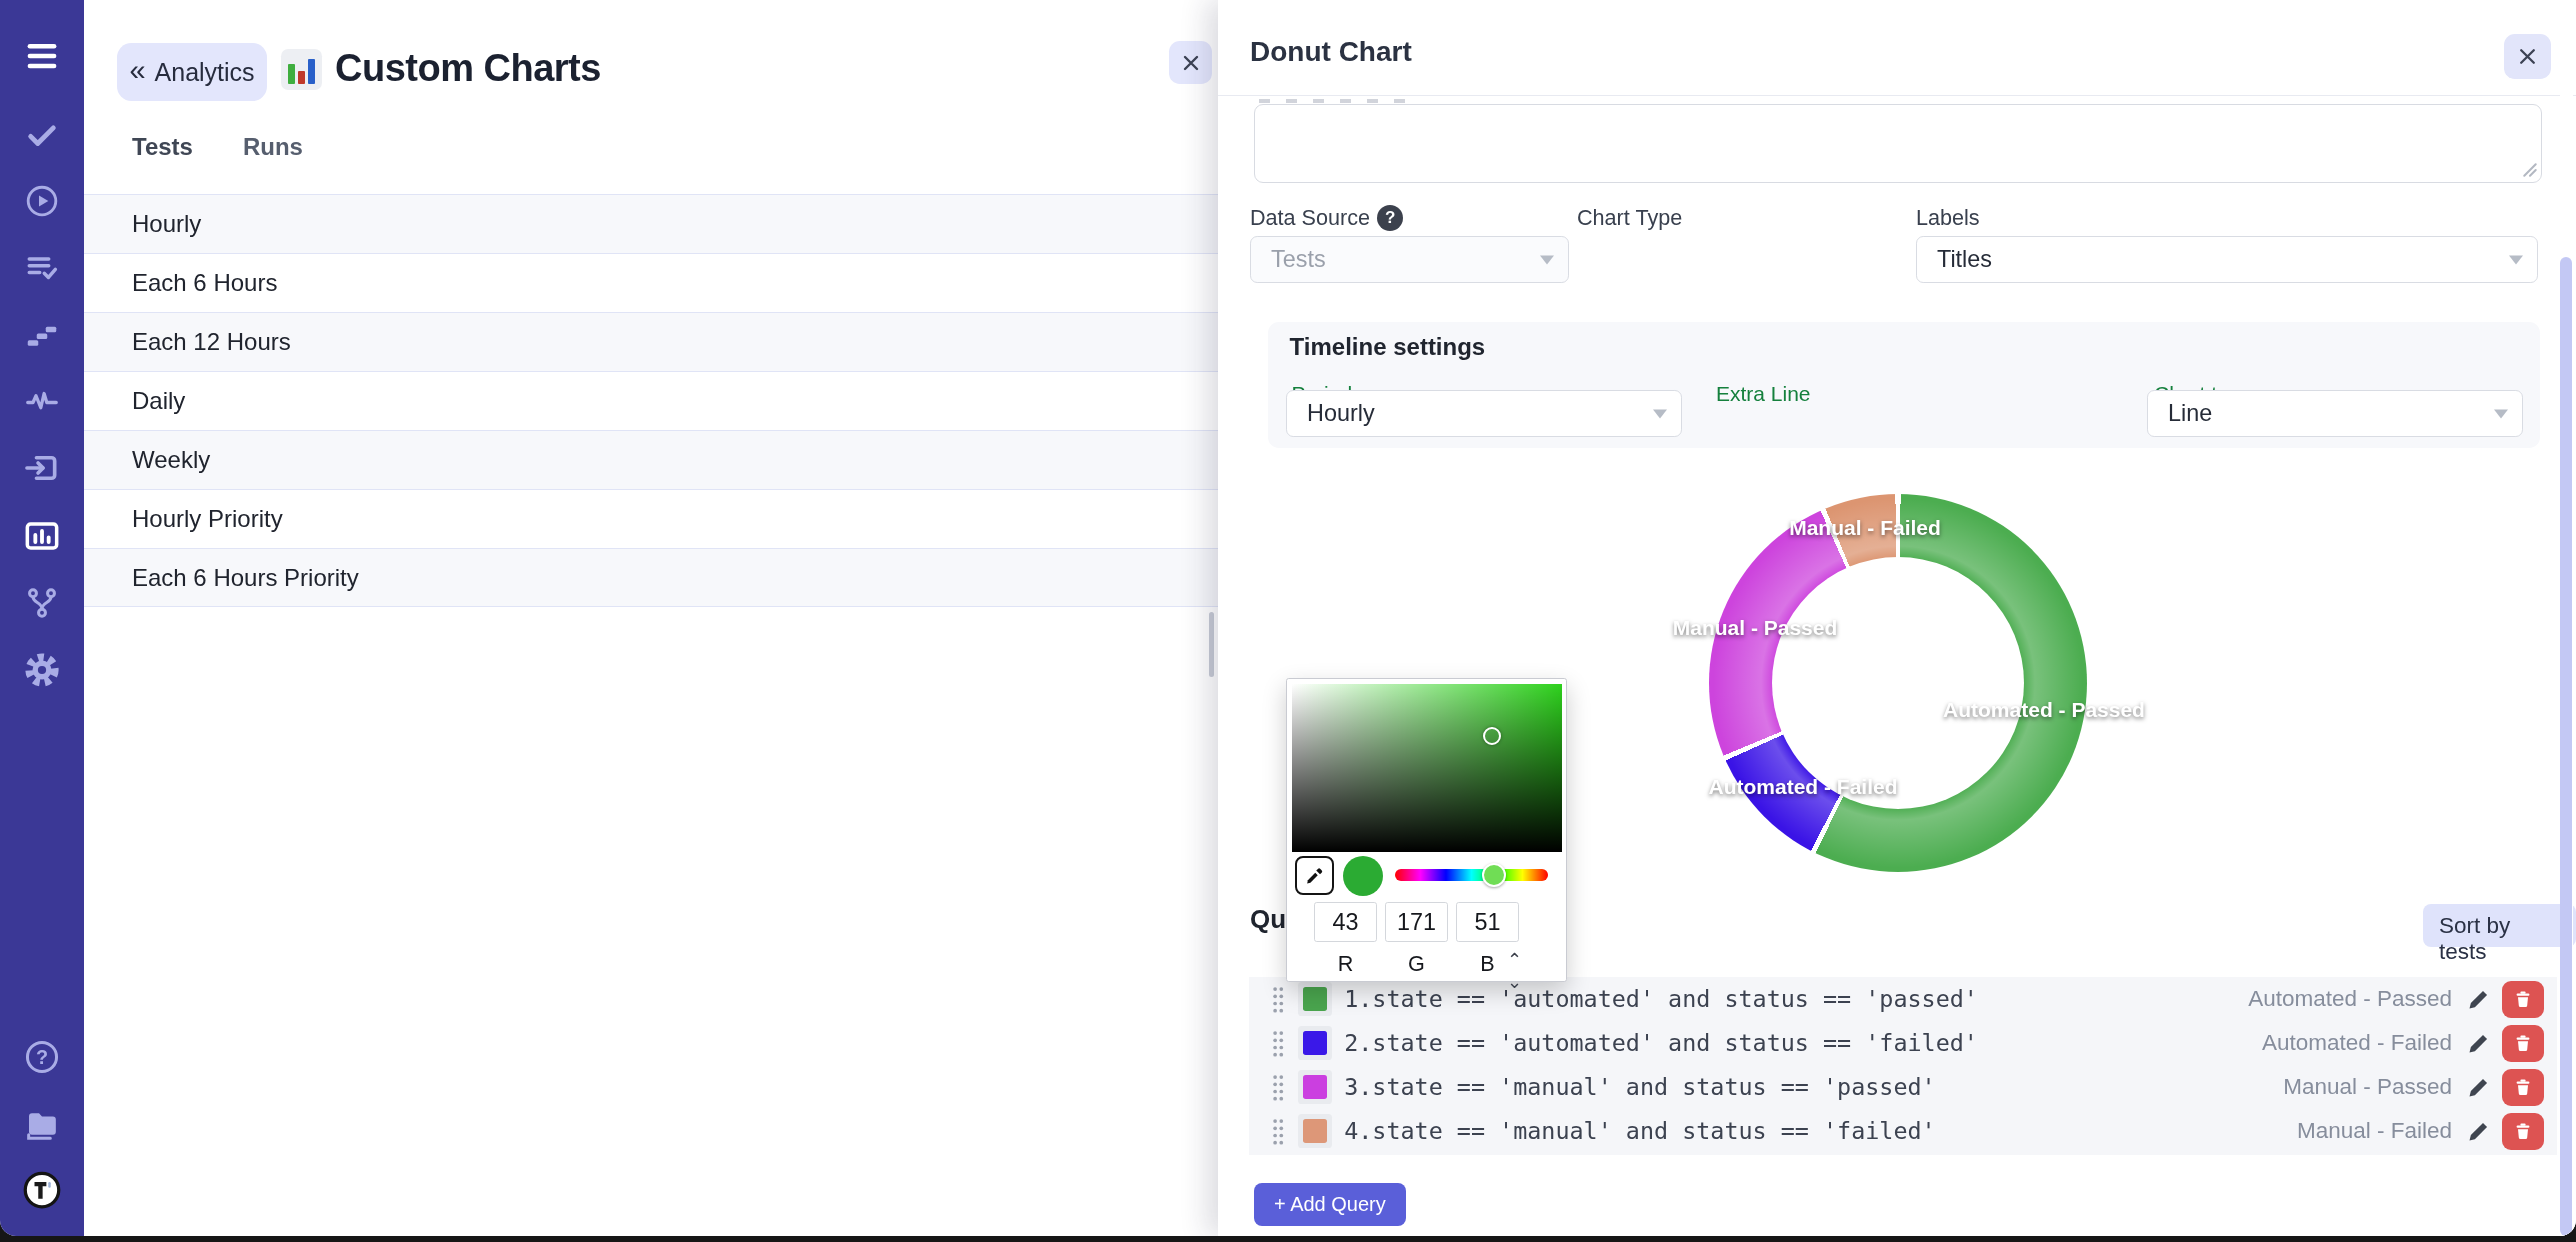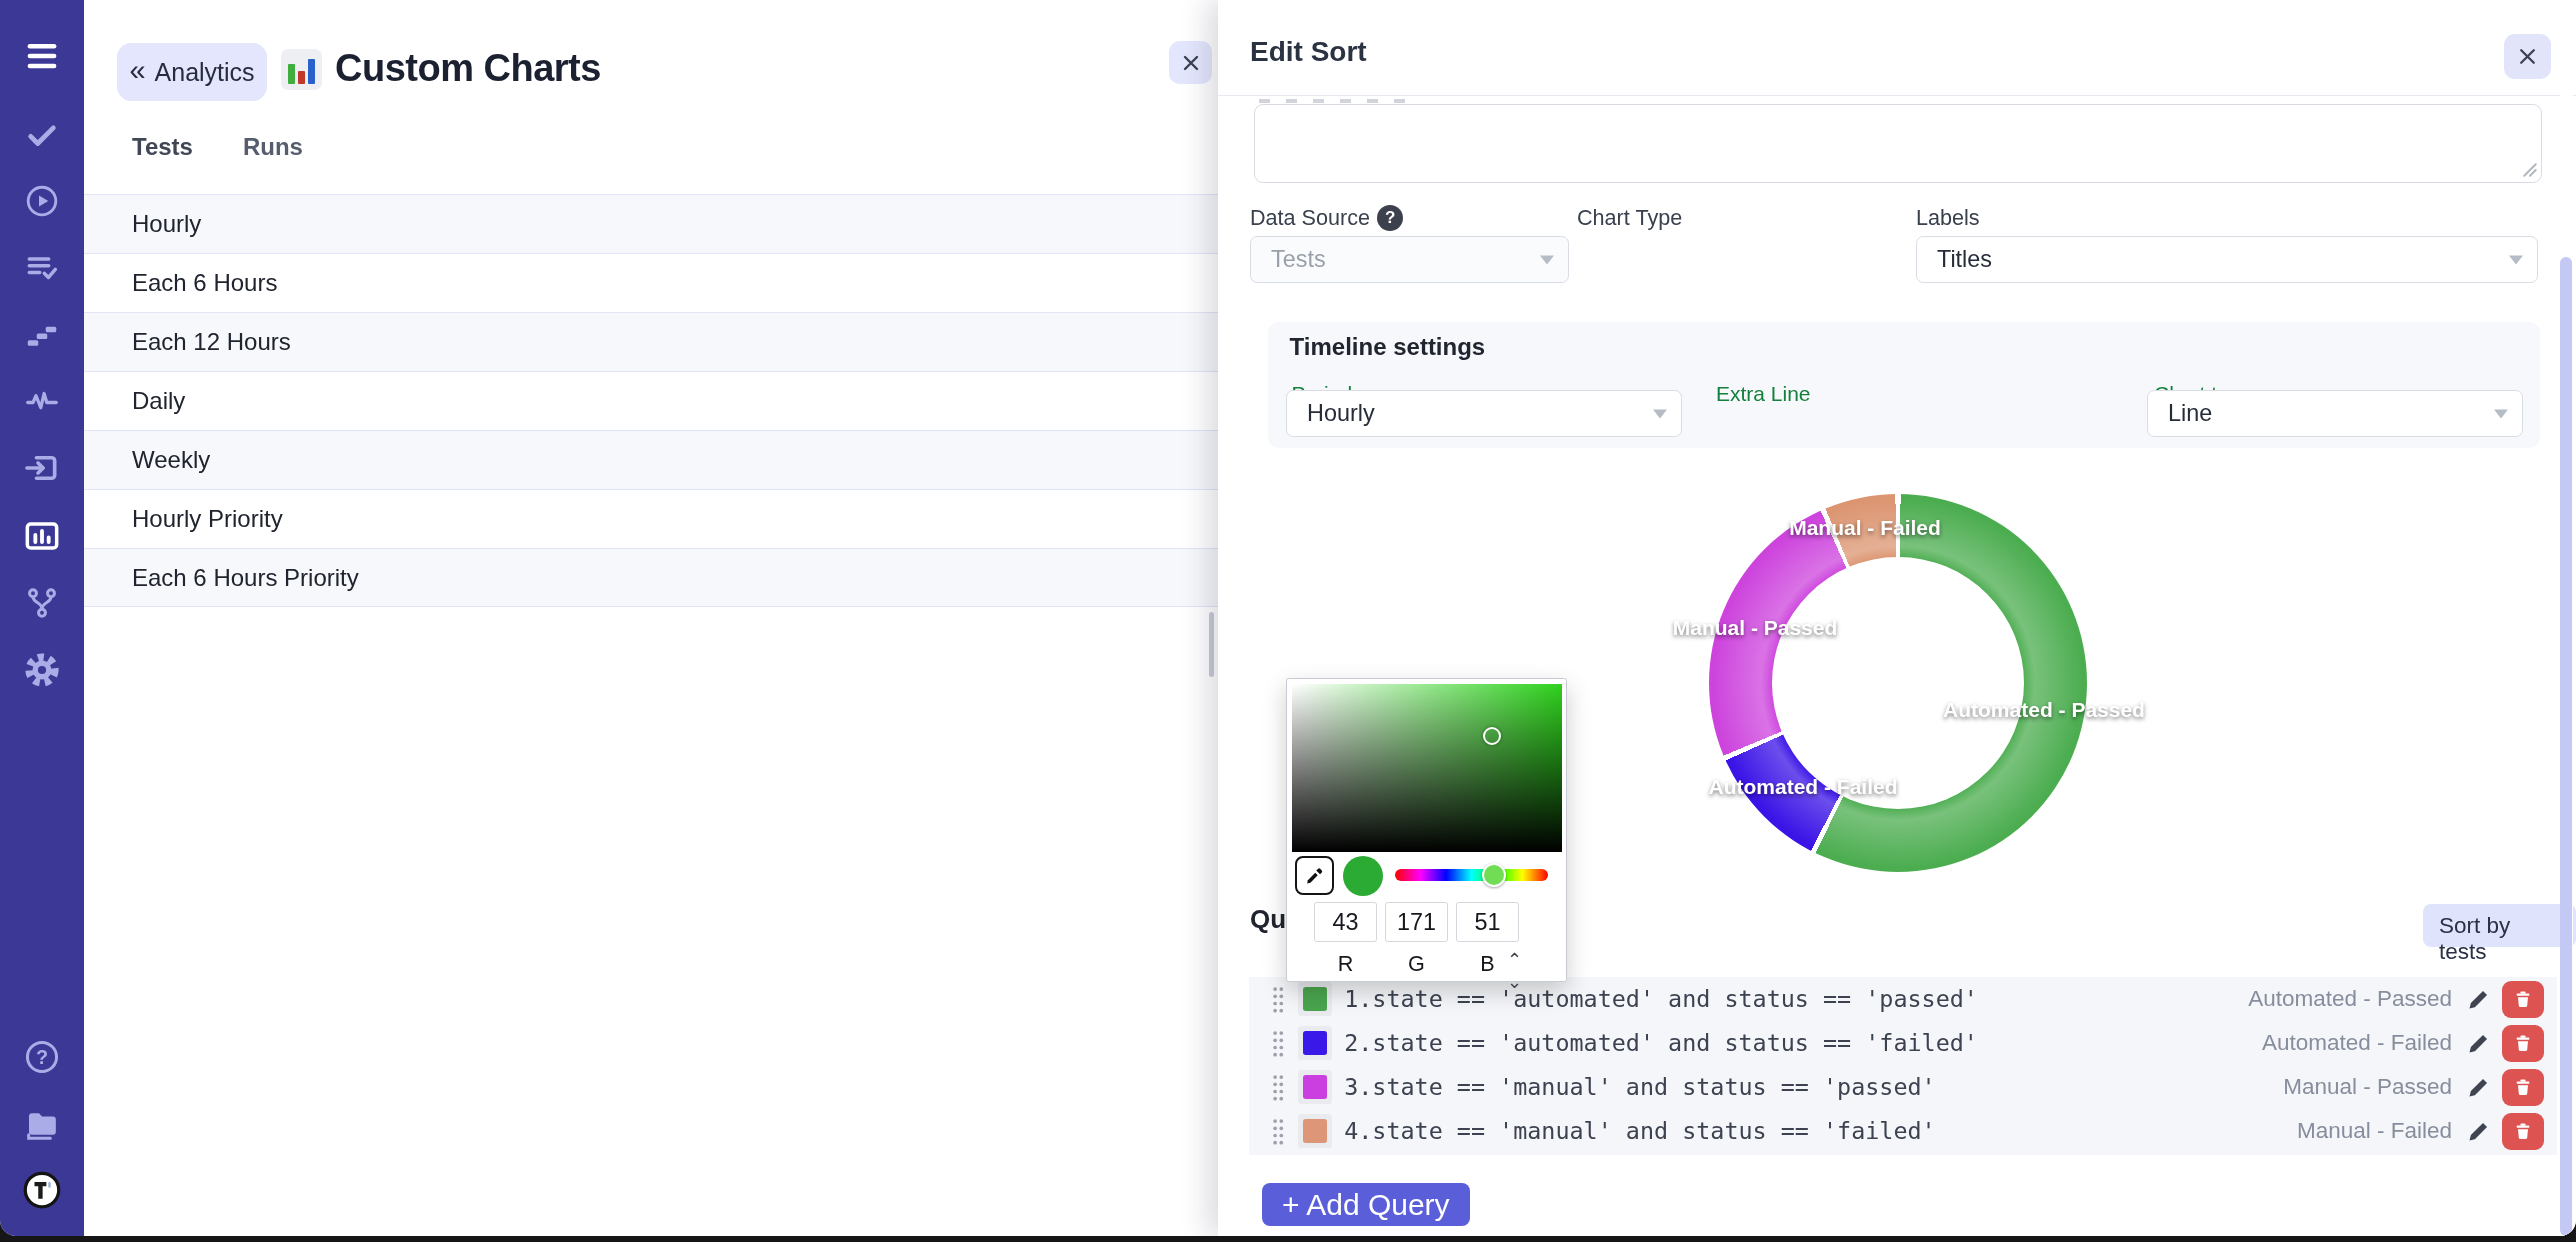--- a/index.html
+++ b/index.html
@@ -87,21 +87,21 @@
   .drag-handle { width:14.4px; margin-right:12.6px; cursor:grab; flex:none; }
   .swatch-box { width:34px; height:34px; background:#e9ebef; border-radius:3.6px; display:flex;
     align-items:center; justify-content:center; margin-right:12.6px; flex:none; cursor:pointer; }
   .swatch { width:24px; height:24px; border-radius:2.7px; }
   .query-text { font-family:"DejaVu Sans Mono", monospace; font-size:23.4px; color:#3c4250; flex:1; white-space:nowrap; overflow:hidden; }
   .query-label { font-size:22.5px; color:#868d9c; margin-right:12.6px; white-space:nowrap; }
   .pencil-btn { width:27px; height:27px; margin-right:10.8px; cursor:pointer; flex:none; }
   .delete-btn { width:42px; height:37px; border-radius:9px; background:#dd5352; display:flex;
     align-items:center; justify-content:center; cursor:pointer; flex:none; }
   .add-btn { position:absolute; left:36px; top:1183px; height:43px; padding:0 20px; border-radius:8px;
-    background:#5a5fd9; color:#fff; font-size:30px; display:flex; align-items:center; cursor:pointer;margin-left:8px; }
+    background:#5a5fd9; color:#fff; font-size:20px; display:flex; align-items:center; cursor:pointer; }
 
   
   .picker { position:absolute; left:68px; top:678px; width:281px; height:304px; background:#fff;
     border:0.9px solid #c9cbd2; border-radius:2.7px; box-shadow:0 9px 25px rgba(0,0,0,.20); z-index:10; }
   .sv-area { position:absolute; left:4.5px; top:4.5px; width:270px; height:168px; cursor:crosshair;
     background:linear-gradient(to top, #000, rgba(0,0,0,0)),
                linear-gradient(to right, #fff, rgba(255,255,255,0)), #2ed11d; }
   .sv-cursor { position:absolute; left:191px; top:43px; width:18px; height:18px; border:2.7px solid #fff;
     border-radius:50%; box-shadow:0 0 3.6px rgba(0,0,0,.4); }
   .eyedrop-btn { position:absolute; left:8px; top:177px; width:39px; height:39px; border:2.3px solid #141414;
@@ -239,21 +239,21 @@
       <div class="chart-row">Each 12 Hours</div>
       <div class="chart-row">Daily</div>
       <div class="chart-row">Weekly</div>
       <div class="chart-row">Hourly Priority</div>
       <div class="chart-row">Each 6 Hours Priority</div>
     </div>
     <div class="main-scroll-thumb"></div>
   </main>
 
   <section class="drawer">
-    <h2 class="drawer-title">Edit Sort</h2>
+    <h2 class="drawer-title">Donut Chart</h2>
     <div class="drawer-close">
       <svg width="21" height="21" viewBox="0 0 20 20">
           <path d="M4 4l12 12M16 4L4 16" stroke="#3c4254" stroke-width="2.2" stroke-linecap="round"></path>
         </svg>
     </div>
     <div class="drawer-divider"></div>
 
     <div class="clipped-label"></div>
     <textarea class="desc-area" style=""></textarea>
     <svg class="resize-grip" viewBox="0 0 14 14">

